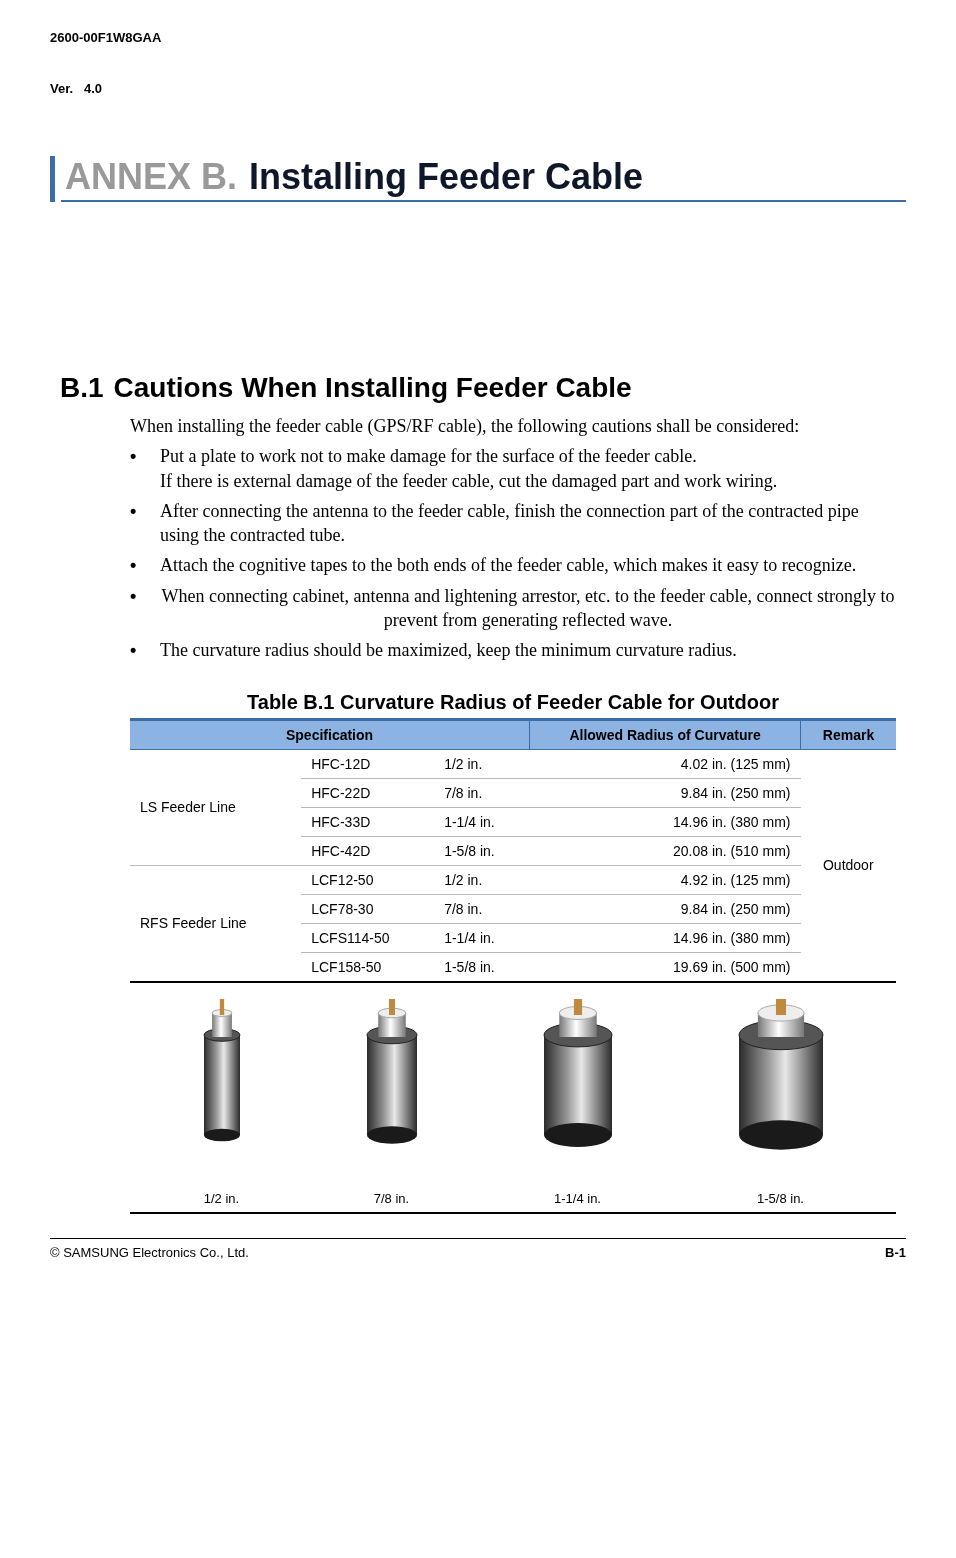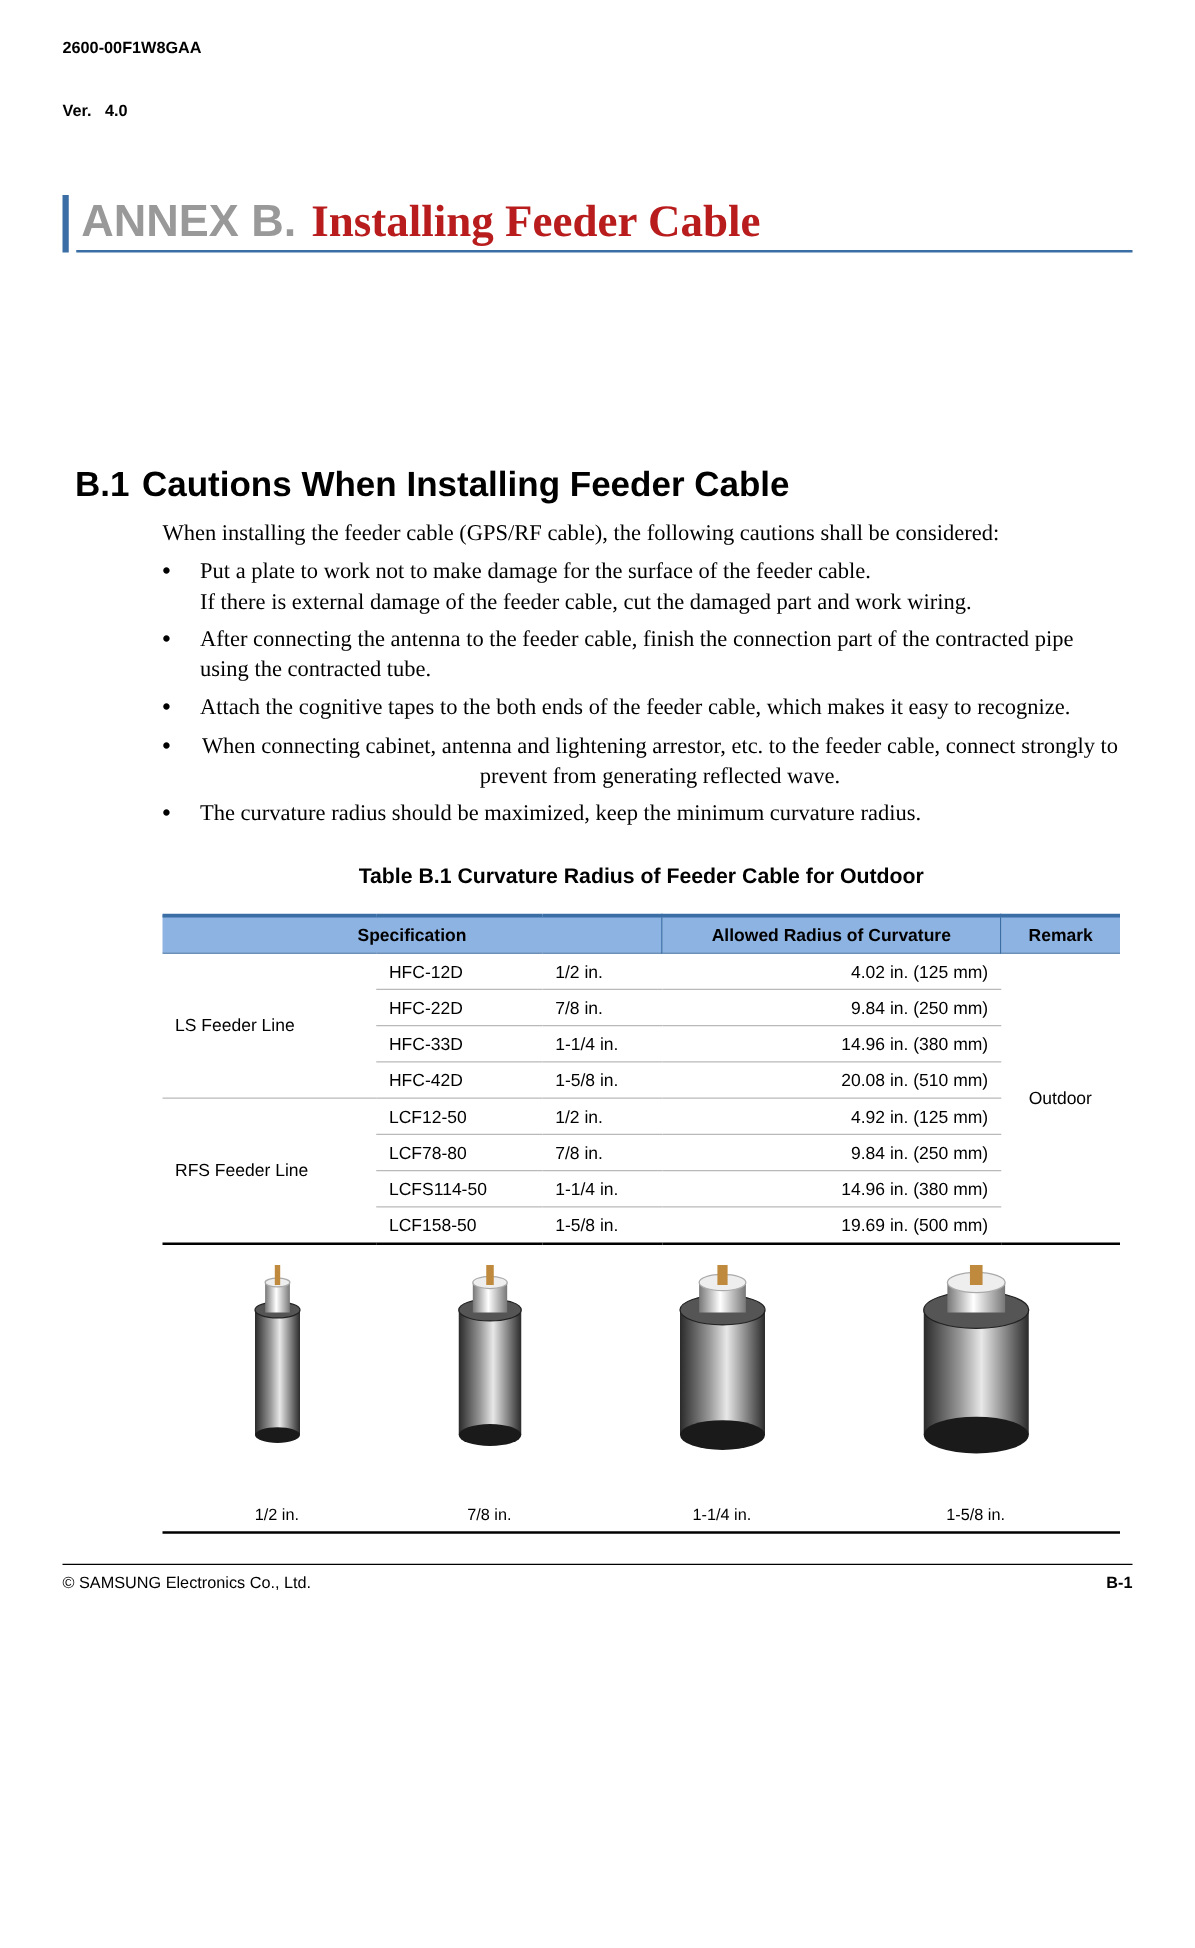--- a/index.html
+++ b/index.html
@@ -34,21 +34,21 @@
     }
     .annex-title {
       font-family: Arial, Helvetica, sans-serif;
       font-weight: bold;
       font-size: 36px;
       display: flex;
       align-items: baseline;
       gap: 12px;
     }
     .annex-prefix { color: #999; }
-    .annex-main { color: #b91c1c; font-family: Liberation Serif, serif; }
+    .annex-main { color: #0f172a; }
     .section-title {
       font-family: Arial, Helvetica, sans-serif;
       font-weight: bold;
       font-size: 28px;
       display: flex;
       gap: 10px;
       margin-left: 10px;
       margin-bottom: 10px;
     }
     .body-text {
@@ -71,24 +71,24 @@
       line-height: 1.35;
     }
     .bullet-dot {
       font-family: Arial, Helvetica, sans-serif;
       font-weight: bold;
       min-width: 14px;
     }
     .table-caption {
       font-family: Arial, Helvetica, sans-serif;
       font-weight: bold;
-      font-size: 17px;
+      font-size: 20px;
       text-align: center;
       margin-top: 28px;
-      margin-bottom: 20px;
+      margin-bottom: 4px;
     }
     .outer-wrap {
       margin-left: 80px;
       margin-right: 10px;
     }
     table.spec {
       width: 100%;
       border-collapse: collapse;
       font-family: Arial, Helvetica, sans-serif;
       font-size: 14px;
@@ -230,21 +230,21 @@
           <td>1-5/8 in.</td>
           <td class="radius">20.08 in. (510 mm)</td>
         </tr>
         <tr>
           <td rowspan="4">RFS Feeder Line</td>
           <td>LCF12-50</td>
           <td>1/2 in.</td>
           <td class="radius">4.92 in. (125 mm)</td>
         </tr>
         <tr>
-          <td>LCF78-80</td>
+          <td>LCF78-30</td>
           <td>7/8 in.</td>
           <td class="radius">9.84 in. (250 mm)</td>
         </tr>
         <tr>
           <td>LCFS114-50</td>
           <td>1-1/4 in.</td>
           <td class="radius">14.96 in. (380 mm)</td>
         </tr>
         <tr class="last">
           <td>LCF158-50</td>

